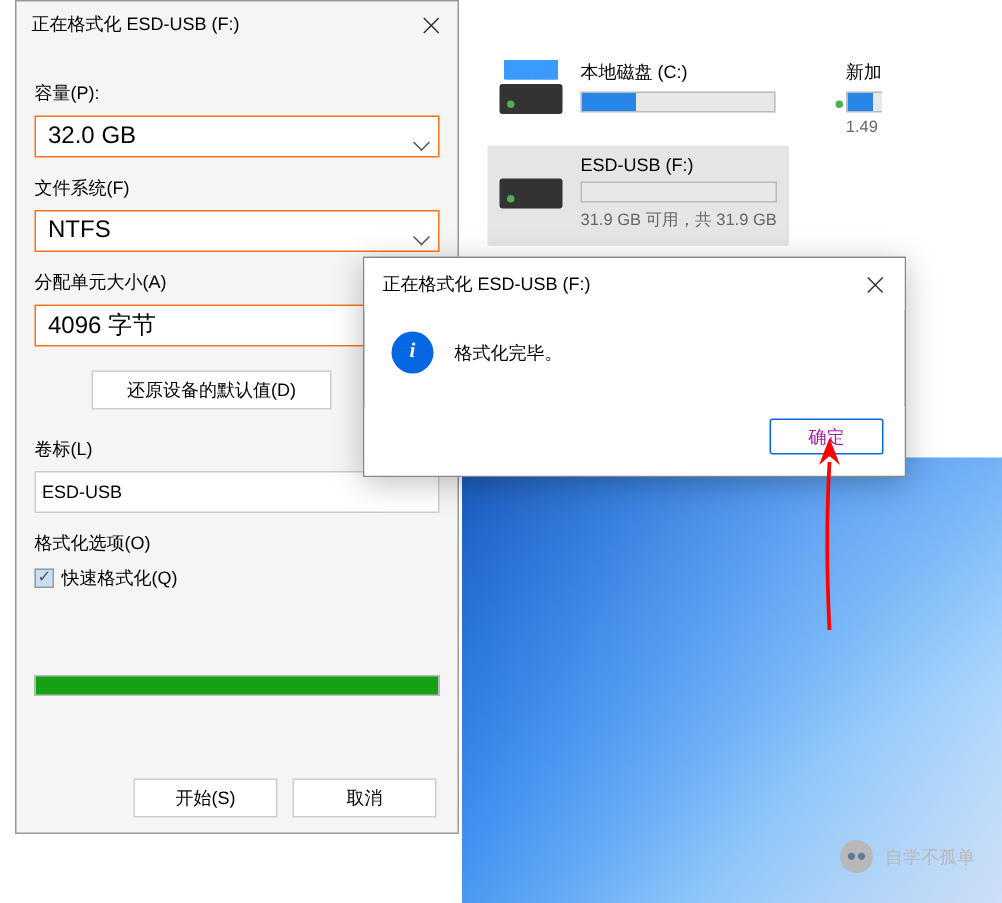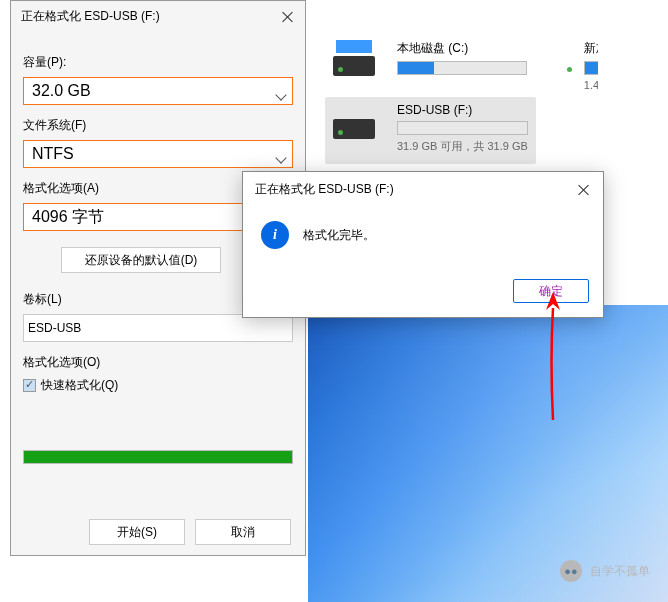--- a/index.html
+++ b/index.html
@@ -2,21 +2,21 @@
 <html><head>
 <meta charset="utf-8">
 <style>
 *{margin:0;padding:0;box-sizing:border-box;font-family:"Microsoft YaHei","Segoe UI",sans-serif;font-size:12px}
 body{width:668px;height:602px;background:#fff;position:relative;overflow:hidden}
 .wallpaper{position:absolute;left:308px;top:305px;right:0;bottom:0;background:linear-gradient(135deg,#0a4db5 0%,#1e6fd9 20%,#3d8ef0 40%,#5fa8f5 55%,#8cc5fa 70%,#b8dcfd 85%,#e3f0ff 100%);overflow:hidden}
 .wave{position:absolute;border-radius:50%;opacity:.6}
 .wave1{width:900px;height:900px;background:radial-gradient(circle,rgba(255,255,255,.3) 0%,transparent 60%);left:-200px;top:-400px}
 .wave2{width:700px;height:700px;background:radial-gradient(circle,rgba(30,80,180,.4) 0%,transparent 60%);left:50px;top:100px}
 .drives{position:absolute;left:325px;top:34px;right:8px;display:flex;gap:18px}
-.drive{display:flex;gap:22px;padding:6px 8px 10px;border-radius:2px}
+.drive{display:flex;gap:12px;padding:6px 8px 10px;border-radius:2px}
 .drive.sel{background:#e5e5e5}
 .drive-ico{width:42px;height:36px;position:relative}
 .drive-ico .top{position:absolute;top:0;left:3px;right:3px;height:13px;background:#3b9afd;border-radius:2px}
 .drive-ico.local .top{display:grid;grid-template-columns:1fr 1fr;grid-template-rows:1fr 1fr;gap:1px}
 .drive-ico.local .top div{background:#3b9afd}
 .drive-ico .body{position:absolute;bottom:0;left:0;right:0;height:20px;background:#333;border-radius:2px}
 .drive-ico .body::after{content:"";position:absolute;bottom:4px;left:5px;width:5px;height:5px;border-radius:50%;background:#4caf50}
 .drive-info{min-width:130px}
 .drive-name{font-size:12px;margin-bottom:4px}
 .drive-bar{height:14px;background:#e8e8e8;border:1px solid #bbb;margin-bottom:4px;overflow:hidden}
@@ -120,21 +120,21 @@
     <div class="lbl">容量(P):</div>
     <div class="sel-box">
       <input readonly="" value="32.0 GB" style="">
       <span class="arr"><span class="chev"></span></span>
     </div>
     <div class="lbl">文件系统(F)</div>
     <div class="sel-box">
       <input readonly="" value="NTFS" style="">
       <span class="arr"><span class="chev"></span></span>
     </div>
-    <div class="lbl">格式化选项(A)</div>
+    <div class="lbl">分配单元大小(A)</div>
     <div class="sel-box">
       <input readonly="" value="4096 字节" style="">
       <span class="arr"><span class="chev"></span></span>
     </div>
     <button class="btn btn-restore">还原设备的默认值(D)</button>
     <div class="lbl">卷标(L)</div>
     <input class="txt-box" value="ESD-USB" style="">
     <div class="lbl">格式化选项(O)</div>
     <div class="chk-row">
       <span class="chk"></span>

